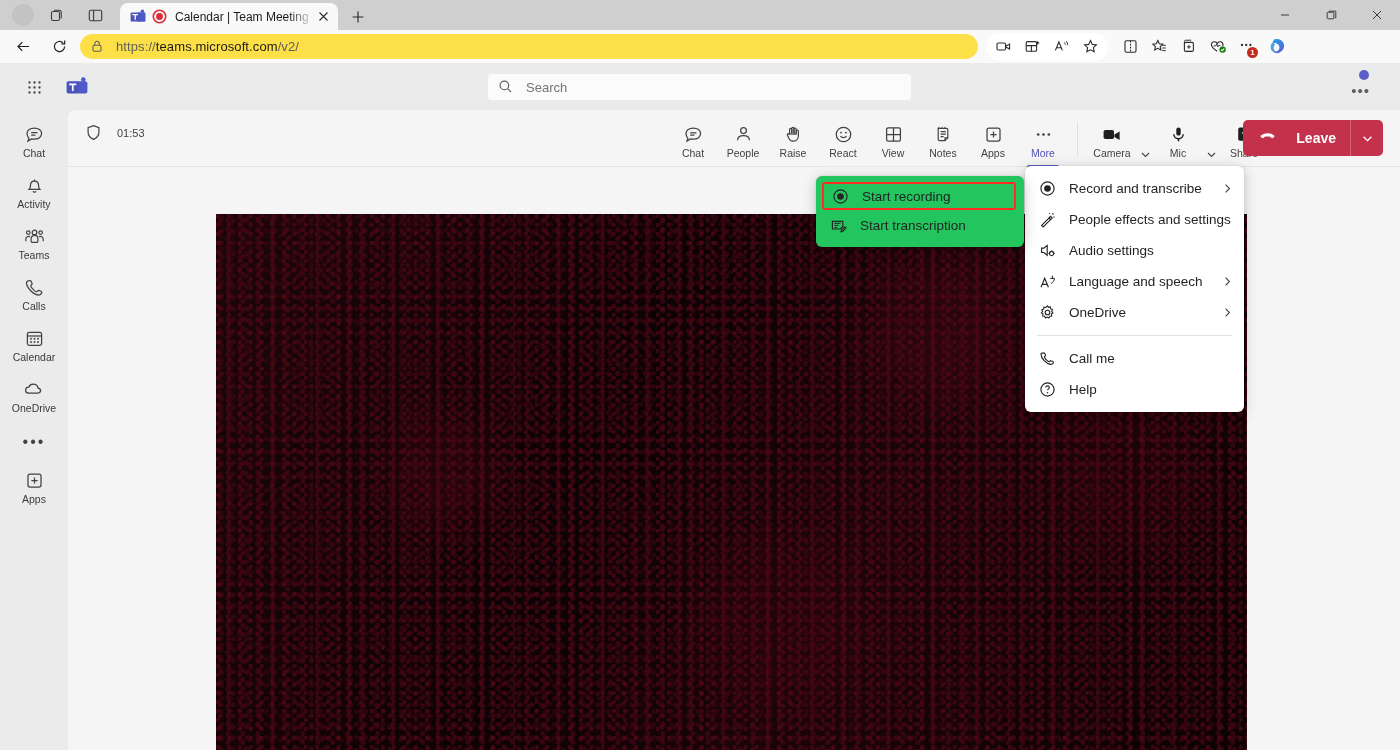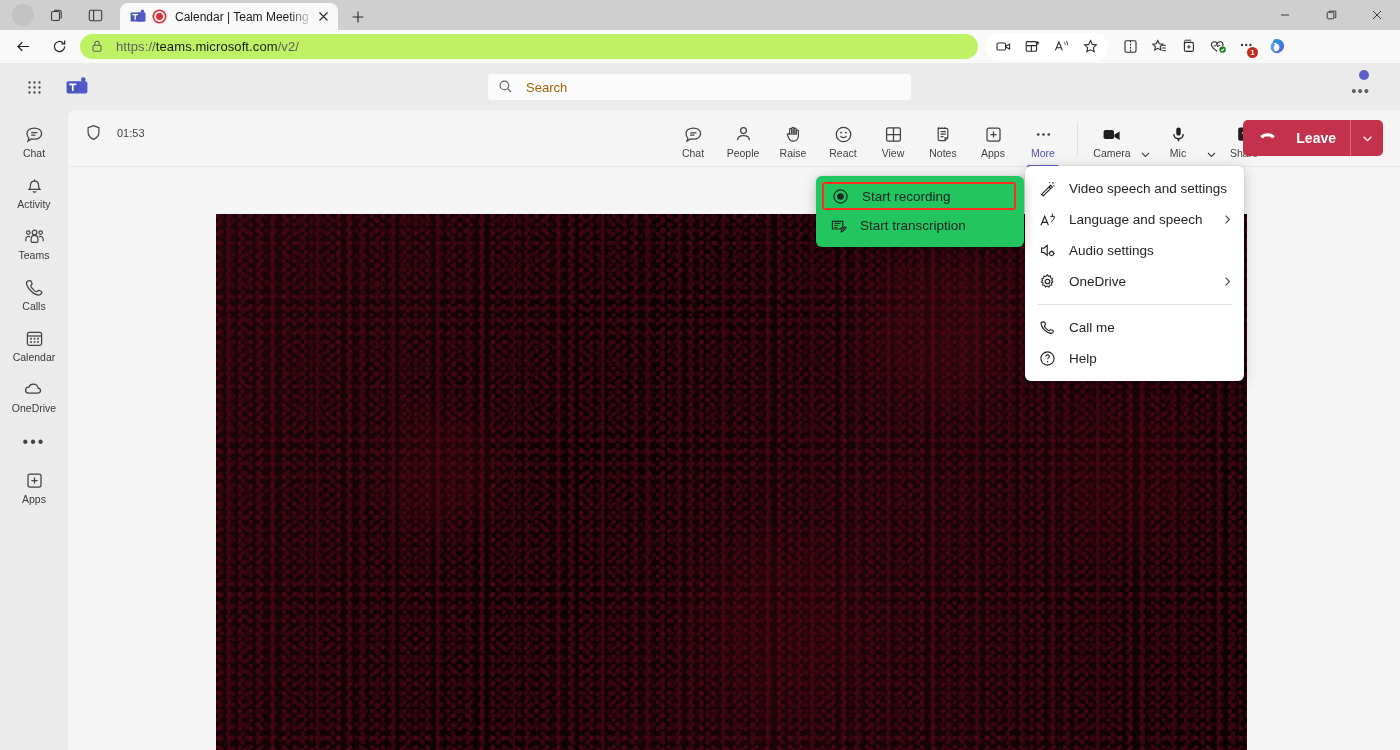--- a/index.html
+++ b/index.html
@@ -51,21 +51,21 @@
   .win-controls { position: absolute; right: 0; top: 0; height: 30px; display: flex; }
   .win-btn { width: 46px; height: 30px; display: flex; align-items: center; justify-content: center; }
 
   .browser-toolbar {
     position: absolute; top: 30px; left: 0; width: 1400px; height: 33px;
     background: #f9f9f9; display: flex; align-items: center;
   }
   .nav-btn { width: 30px; height: 30px; display: flex; align-items: center; justify-content: center;
     border-radius: 4px; }
   .addressbar {
-    flex: 1; height: 25px; background: #bef264; border-radius: 13px;
+    flex: 1; height: 25px; background: #fde047; border-radius: 13px;
     display: flex; align-items: center; margin: 0 8px 0 6px; padding: 0 10px;
     max-width: 898px;
   }
   .lock-ico { width: 16px; height: 16px; flex: 0 0 16px; margin-right: 10px; }
   .url-text { font-size: 13px; color: #5e5e5e; letter-spacing: .1px; }
   .url-text b { color: #1a1a1a; font-weight: 400; }
   .tool-icons { display: flex; align-items: center; }
   .tool-btn { width: 29px; height: 28px; display: flex; align-items: center; justify-content: center;
     border-radius: 5px; position: relative; }
   .tool-group-pill { display: flex; align-items: center; background: #ffffff; border-radius: 14px;
@@ -89,21 +89,21 @@
     position: absolute; left: 22px; top: 12px; width: 24px; height: 24px;
     display: flex; align-items: center; justify-content: center;
   }
   .teams-logo { position: absolute; left: 66px; top: 14px; width: 22px; height: 20px; }
   .search-box {
     position: absolute; left: 487px; top: 10px; width: 425px; height: 28px;
     background: #fbfbfb; border-radius: 4px; display: flex; align-items: center; padding: 0 10px;
     border: 1px solid #ebebeb;
   }
   .search-box .sico { width: 16px; height: 16px; margin-right: 12px; flex: 0 0 16px; }
-  .search-ph { font-size: 13px; color: #a16207; }
+  .search-ph { font-size: 13px; color: #737373; }
   .topbar-right { position: absolute; right: 18px; top: 6px; width: 50px; height: 36px; }
   .presence-dot { position: absolute; right: 13px; top: 1px; width: 10px; height: 10px;
     border-radius: 50%; background: #5b5fc7; }
   .topbar-more { position: absolute; right: 12px; top: 17px; font-size: 15px; color: #616161;
     letter-spacing: 1px; line-height: 10px; }
 
   
   .rail {
     position: absolute; left: 0; top: 47px; width: 68px; height: 640px;
     background: #ebebeb; padding-top: 6px;
@@ -664,59 +664,73 @@
       <div class="video-noise"></div>
 
     </div>
   </div>
 </div>
 
 <div class="menu-main">
   <div class="mi">
     <span class="mi-ico">
       <svg width="17" height="17" viewBox="0 0 17 17" fill="none" stroke="#242424" stroke-width="1.15">
+        <circle cx="8.5" cy="8.5" r="6.6"></circle>
+          <circle cx="8.5" cy="8.5" r="3.3" fill="#242424" stroke="none"></circle>
+      </svg>
+    </span>
+    <span class="mi-lbl">Record and transcribe</span>
+    <span class="mi-chev">
+      <svg width="11" height="11" viewBox="0 0 11 11" fill="none" stroke="#424242" stroke-width="1.1">
+          <path d="M3.6 1.6L7.4 5.5 3.6 9.4"></path>
+        </svg>
+    </span>
+  </div>
+  <div class="mi">
+    <span class="mi-ico">
+      <svg width="17" height="17" viewBox="0 0 17 17" fill="none" stroke="#242424" stroke-width="1.15">
         <path d="M2.6 14.4l7.4-7.4 1.6 1.6-7.4 7.4z"></path>
         <path d="M10 7l1.6-1.6 1.6 1.6L11.6 8.6"></path>
         <g fill="#242424" stroke="none">
             <circle cx="13.9" cy="2.9" r=".8"></circle>
             <circle cx="10.6" cy="2.3" r=".65"></circle>
             <circle cx="15" cy="6" r=".65"></circle>
           </g>
       </svg>
     </span>
-    <span class="mi-lbl">Video speech and settings</span>
+    <span class="mi-lbl">People effects and settings</span>
+    <span class="mi-chev"></span>
+  </div>
+  <div class="mi">
+    <span class="mi-ico">
+      <svg width="17" height="17" viewBox="0 0 17 17" fill="none" stroke="#242424" stroke-width="1.15">
+        <path d="M8.2 3.4L4.9 6.1H2.6v4.4h2.3l3.3 2.8z"></path>
+        <circle cx="12.6" cy="11.4" r="2.1"></circle>
+        <path d="M12.6 8.6v.8M12.6 13.4v.8M10.2 11.4h-.8M15.8 11.4h-.8" stroke-width=".95"></path>
+      </svg>
+    </span>
+    <span class="mi-lbl">Audio settings</span>
     <span class="mi-chev"></span>
   </div>
   <div class="mi">
     <span class="mi-ico">
       <svg width="17" height="17" viewBox="0 0 17 17" fill="none" stroke="#242424" stroke-width="1.15">
         <path d="M2 14.3L5.7 5.2l3.7 9.1M3.3 11.4h4.8"></path>
         <path d="M11.2 5.4h4.4M13.4 2.6v2.8M15.4 5.4c0 2.4-1.6 4.3-3.3 5.2" stroke-width=".95"></path>
       </svg>
     </span>
     <span class="mi-lbl">Language and speech</span>
     <span class="mi-chev">
       <svg width="11" height="11" viewBox="0 0 11 11" fill="none" stroke="#424242" stroke-width="1.1">
           <path d="M3.6 1.6L7.4 5.5 3.6 9.4"></path>
         </svg>
     </span>
   </div>
   <div class="mi">
     <span class="mi-ico">
-      <svg width="17" height="17" viewBox="0 0 17 17" fill="none" stroke="#242424" stroke-width="1.15">
-        <path d="M8.2 3.4L4.9 6.1H2.6v4.4h2.3l3.3 2.8z"></path>
-        <circle cx="12.6" cy="11.4" r="2.1"></circle>
-        <path d="M12.6 8.6v.8M12.6 13.4v.8M10.2 11.4h-.8M15.8 11.4h-.8" stroke-width=".95"></path>
-      </svg>
-    </span>
-    <span class="mi-lbl">Audio settings</span>
-    <span class="mi-chev"></span>
-  </div>
-  <div class="mi">
-    <span class="mi-ico">
       <svg width="17" height="17" viewBox="0 0 17 17" fill="none" stroke="#242424" stroke-width="1.1">
         <circle cx="8.5" cy="8.5" r="2.3"></circle>
         <path d="M8.5 1.8l1 1.6 1.9-.4.3 1.9 1.8.7-.8 1.8 1.2 1.5-1.5 1.2.3 1.9-1.9.2-.9 1.7-1.7-.9-1.7.9-.9-1.7-1.9-.2.3-1.9L2.4 9l1.2-1.5-.8-1.8 1.8-.7.3-1.9 1.9.4z"></path>
       </svg>
     </span>
     <span class="mi-lbl">OneDrive</span>
     <span class="mi-chev">
       <svg width="11" height="11" viewBox="0 0 11 11" fill="none" stroke="#424242" stroke-width="1.1">
           <path d="M3.6 1.6L7.4 5.5 3.6 9.4"></path>
         </svg>

